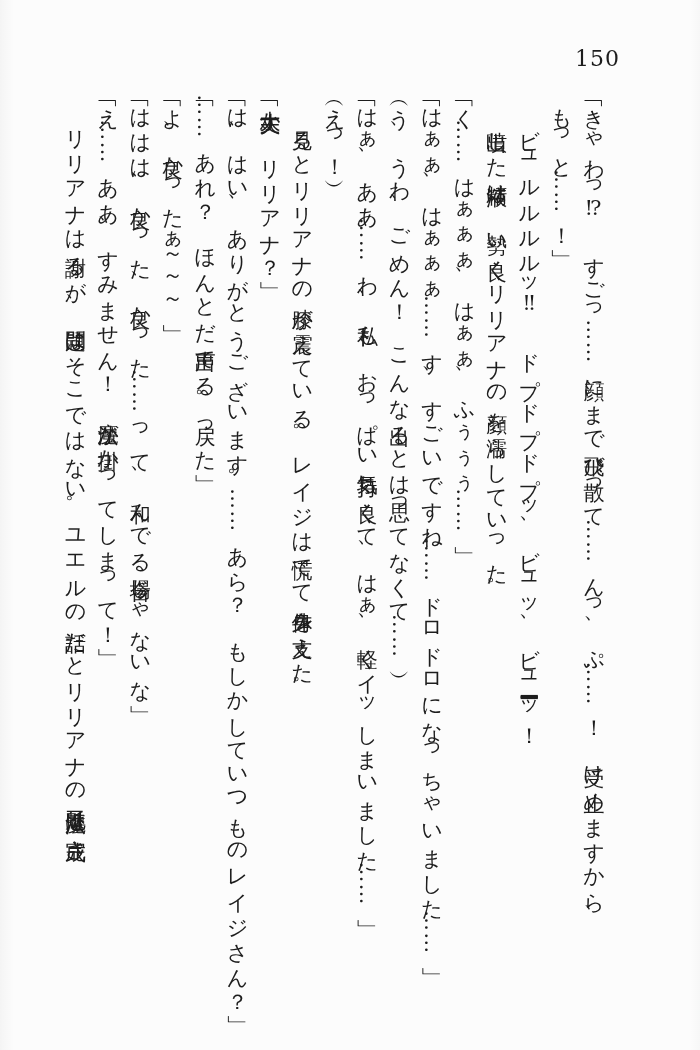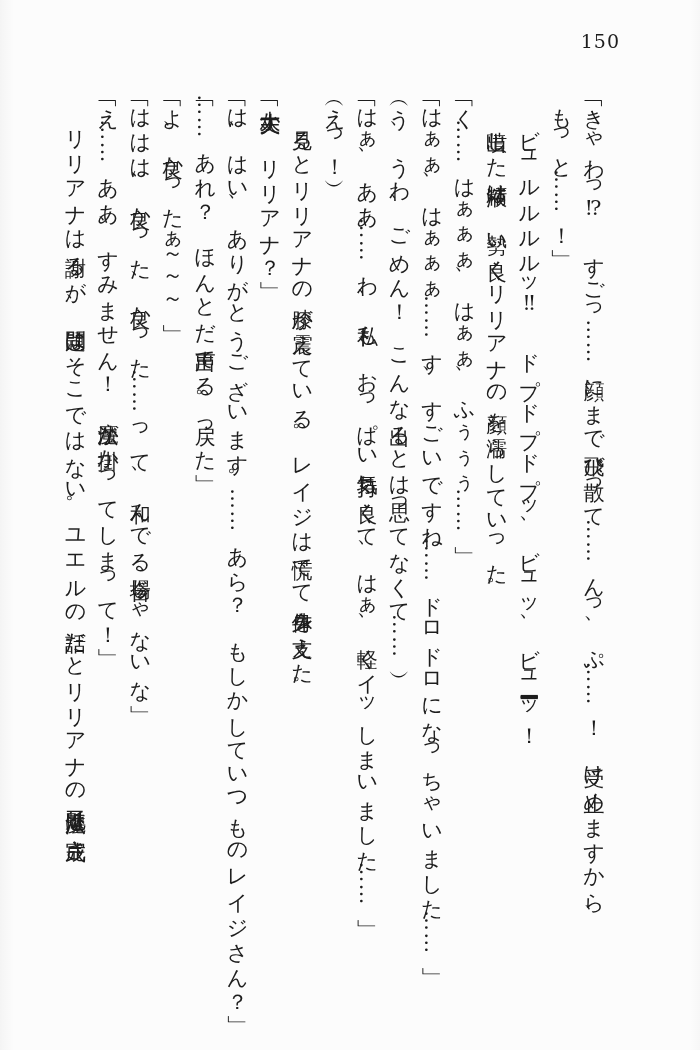--- a/index.html
+++ b/index.html
@@ -11,22 +11,22 @@
     position:relative; overflow:hidden;
   }
   .page{
     position:absolute; inset:0;
     background:
       linear-gradient(90deg, rgba(0,0,0,0.03) 0, rgba(0,0,0,0) 14px),
       linear-gradient(270deg, rgba(0,0,0,0.02) 0, rgba(0,0,0,0) 10px),
       var(--paper);
   }
   .page-number{
-    position:absolute; top:30px; right:80px;
-    font-size:19px; color:var(--ink);
+    position:absolute; top:46px; right:80px;
+    font-size:22px; color:var(--ink);
     letter-spacing:1px;
   }
   .text-columns{
     position:absolute; top:93px; right:90px;
     height:912px;
     writing-mode:vertical-rl;
     text-orientation:mixed;
     color:var(--ink);
     font-size:21px;
   }

